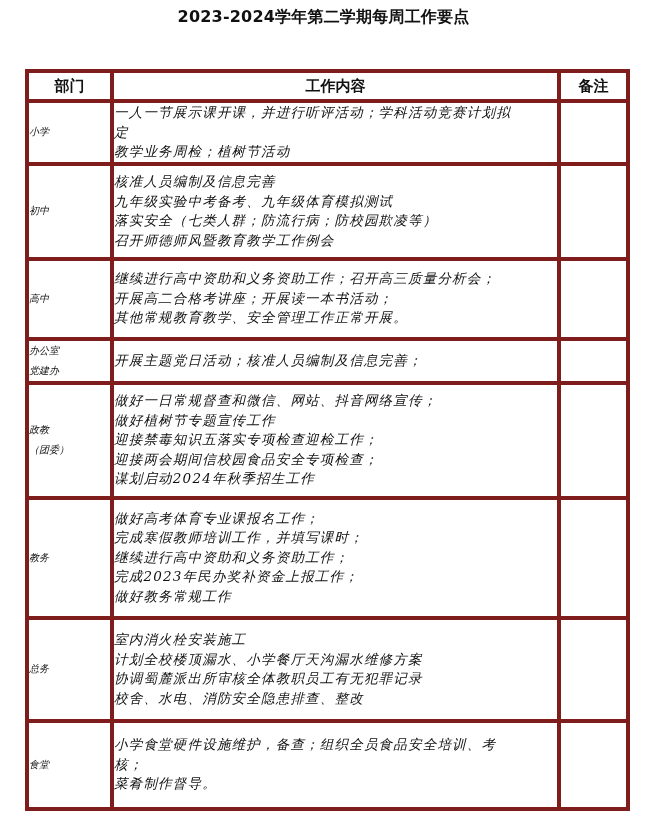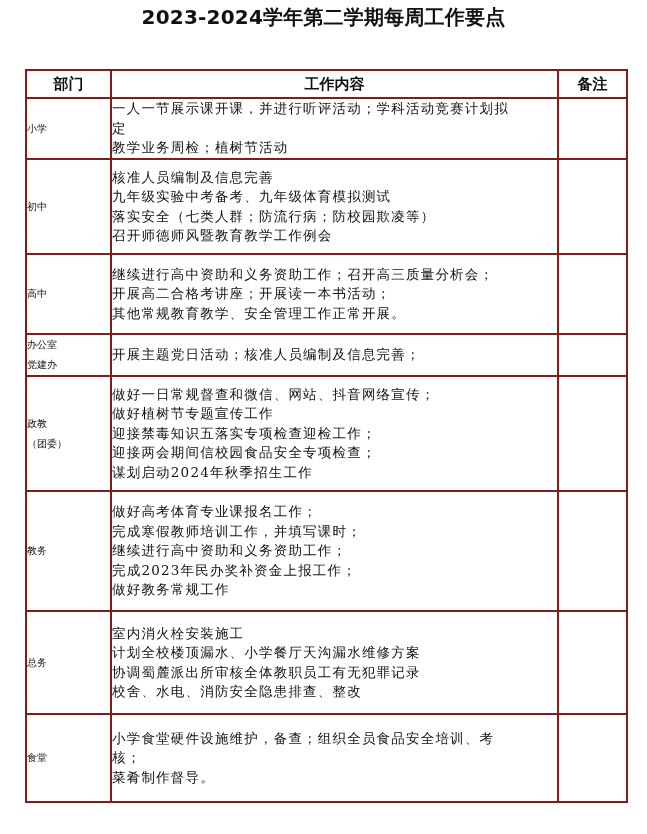--- a/index.html
+++ b/index.html
@@ -1,36 +1,36 @@
 <!DOCTYPE html>
 <html><head>
 <meta charset="utf-8">
 <style>
   html, body { margin: 0; padding: 0; background: #ffffff; }
   body {
     width: 647px; height: 834px; position: relative; overflow: hidden;
     font-family: "DejaVu Serif", "Liberation Serif", serif; color: #111;
   }
   .title-block { position: absolute; left: 0; top: 6px; width: 647px; text-align: center; }
-  .title { font-family: "DejaVu Sans", sans-serif; font-weight: bold; font-size: 20px; line-height: 22px; letter-spacing: 0.2px; }
+  .title { font-family: "DejaVu Sans", sans-serif; font-weight: bold; font-size: 16px; line-height: 22px; letter-spacing: 0.2px; }
   .subtitle { font-family: "DejaVu Sans", sans-serif; font-weight: bold; font-size: 16px; line-height: 22px; }
   table.plan {
     position: absolute; left: 25px; top: 69px; width: 601px;
     border-collapse: collapse; table-layout: fixed;
   }
-  table.plan th, table.plan td { border: 2px solid #7f1d1d; padding: 0; }
+  table.plan th, table.plan td { border: 4px solid #7f1d1d; padding: 0; }
   table.plan th {
     height: 26px; font-family: "DejaVu Sans", sans-serif; font-weight: bold;
     font-size: 15px; text-align: center; vertical-align: middle;
   }
   col.c1 { width: 85px; } col.c2 { width: 447px; } col.c3 { width: 69px; }
   td.dept { text-align: left; vertical-align: middle; font-size: 10px; line-height: 20px; }
   td.content { vertical-align: middle; font-size: 13.5px; line-height: 19.5px; padding: 3px 4px 3px 5px; letter-spacing: 1.2px; }
   td.note { }
-  .line { display: block; }
+  .line { display: block; font-style: italic; }
 </style>
 </head>
 <body>
 
 <div class="title-block">
   <div class="title">2023-2024学年第二学期每周工作要点</div>
 </div>
 
 <table class="plan">
   <colgroup>

